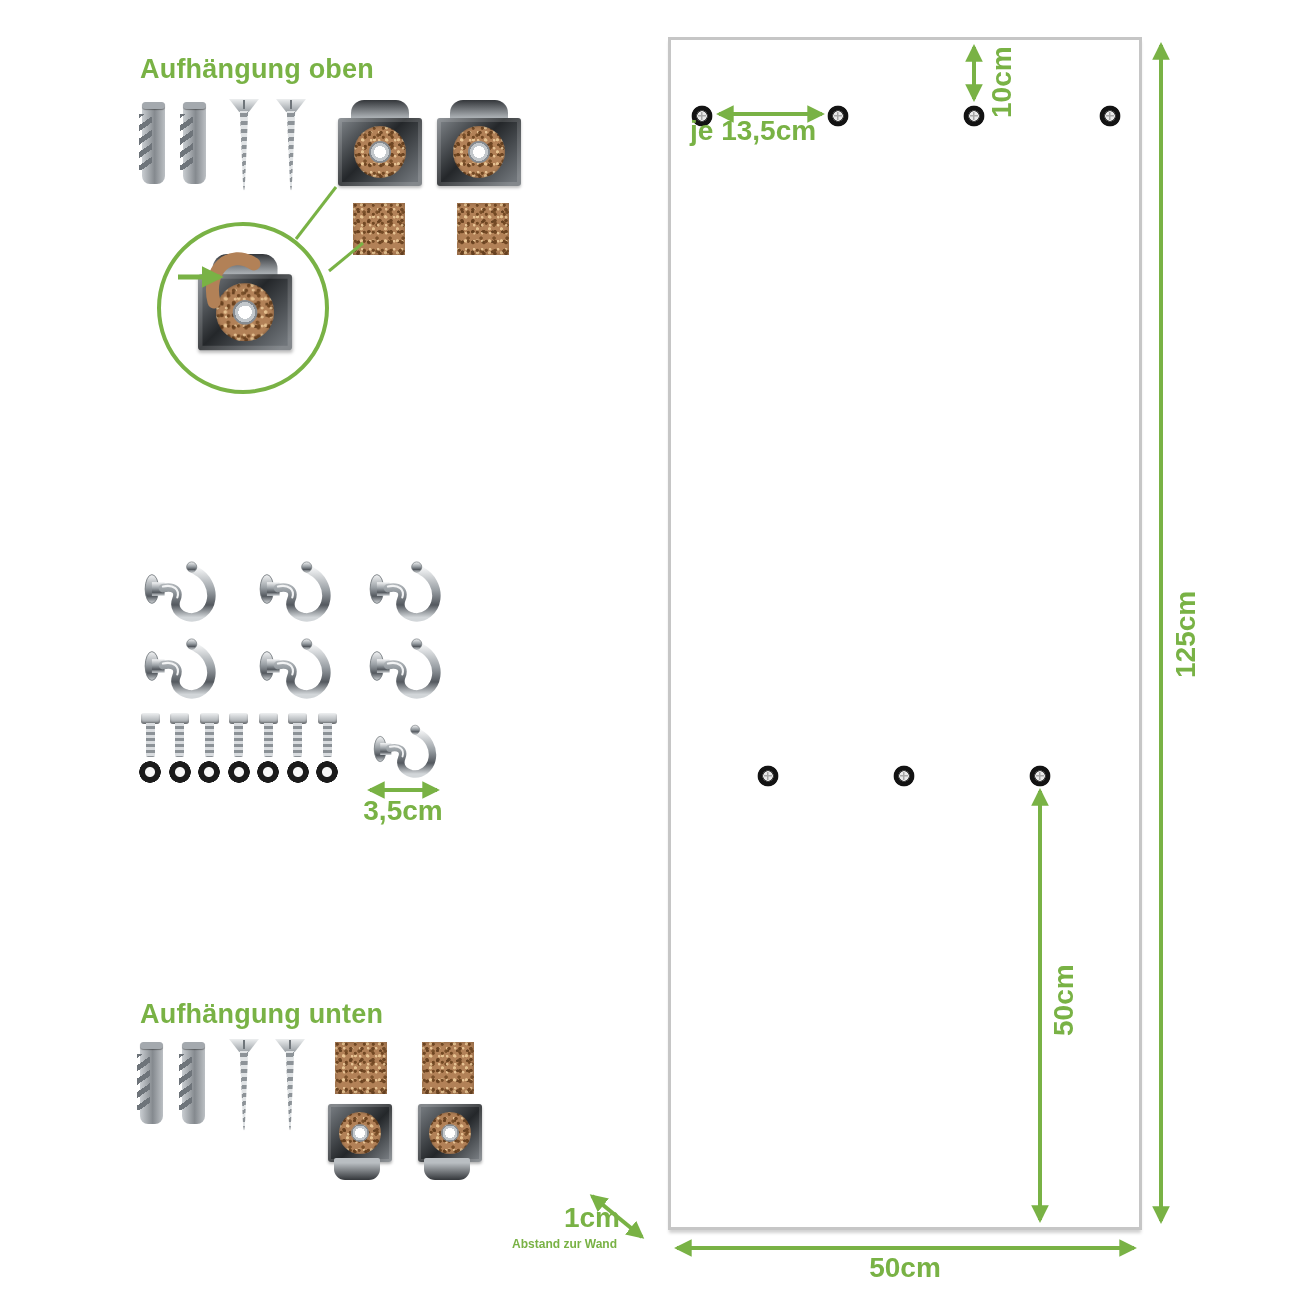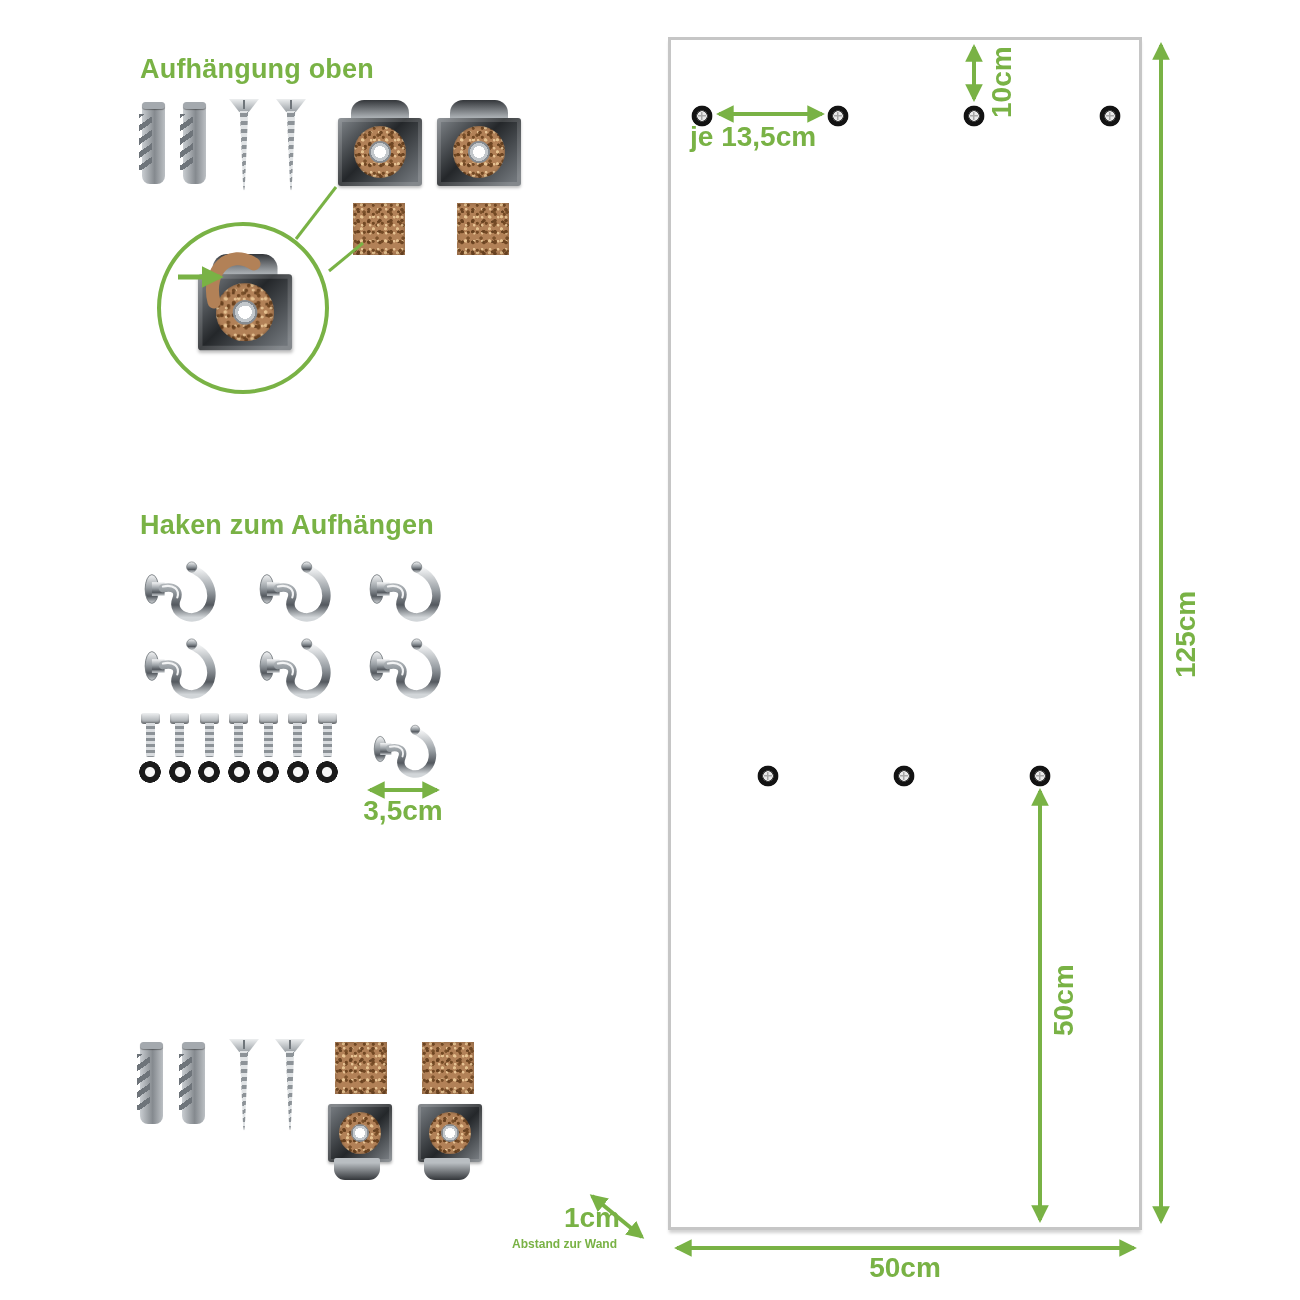--- a/index.html
+++ b/index.html
@@ -131,21 +131,20 @@
   <div class="abs cork-square cork" style="left:353px;top:203px;"></div>
   <div class="abs cork-square cork" style="left:457px;top:203px;"></div>
 
   <div class="abs clip" style="left:198px;top:254px;transform:scale(1.12);transform-origin:0 0;">
     <div class="tab"></div>
     <div class="plate"></div>
     <div class="ring cork"></div>
     <div class="hole-center"></div>
   </div>
 
-  <div class="abs title" style="left:140px;top:510px;">Haken zum Aufhängen</div>
 
   <svg class="abs hooksvg" style="left:138px;top:556px;" width="82" height="66">
       <use href="#hooksym"></use>
     </svg>
   <svg class="abs hooksvg" style="left:253px;top:556px;" width="82" height="66">
       <use href="#hooksym"></use>
     </svg>
   <svg class="abs hooksvg" style="left:363px;top:556px;" width="82" height="66">
       <use href="#hooksym"></use>
     </svg>
@@ -173,20 +172,21 @@
   <div class="abs washer" style="left:138px;top:760px;"></div>
   <div class="abs washer" style="left:168px;top:760px;"></div>
   <div class="abs washer" style="left:197px;top:760px;"></div>
   <div class="abs washer" style="left:227px;top:760px;"></div>
   <div class="abs washer" style="left:256px;top:760px;"></div>
   <div class="abs washer" style="left:286px;top:760px;"></div>
   <div class="abs washer" style="left:315px;top:760px;"></div>
 
   <div class="abs dimlabel" style="left:353px;top:795px;width:100px;text-align:center;">3,5cm</div>
 
+  <div class="abs title" style="left:140px;top:999px;">Aufhängung unten</div>
 
   <div class="abs plug" style="left:140px;top:1042px;"></div>
   <div class="abs plug" style="left:182px;top:1042px;"></div>
 
   <div class="abs screw" style="left:229px;top:1039px;">
     <div class="head"></div>
     <div class="body"></div>
   </div>
   <div class="abs screw" style="left:275px;top:1039px;">
     <div class="head"></div>
@@ -202,21 +202,21 @@
     <div class="hole-center"></div>
     <div class="tab"></div>
   </div>
   <div class="abs clipb" style="left:418px;top:1104px;">
     <div class="plate"></div>
     <div class="ring cork"></div>
     <div class="hole-center"></div>
     <div class="tab"></div>
   </div>
 
-  <div class="abs dimlabel" style="left:690px;top:121px;">je 13,5cm</div>
+  <div class="abs dimlabel" style="left:690px;top:115px;">je 13,5cm</div>
   <div class="abs dimlabel vlabel" style="left:986px;top:118px;">10cm</div>
   <div class="abs dimlabel vlabel" style="left:1170px;top:678px;">125cm</div>
   <div class="abs dimlabel vlabel" style="left:1048px;top:1036px;">50cm</div>
   <div class="abs dimlabel" style="left:668px;top:1252px;width:474px;text-align:center;">50cm</div>
   <div class="abs dimlabel" style="left:535px;top:1202px;width:85px;text-align:right;">1cm</div>
   <div class="abs dimlabel small" style="left:437px;top:1237px;width:180px;text-align:right;">Abstand zur Wand</div>
 
   <svg id="overlay" width="1300" height="1300" viewBox="0 0 1300 1300">
     <defs>
       <marker id="arr" viewBox="0 0 6 6" refX="5" refY="3" markerWidth="4.4" markerHeight="4.4" orient="auto-start-reverse">

